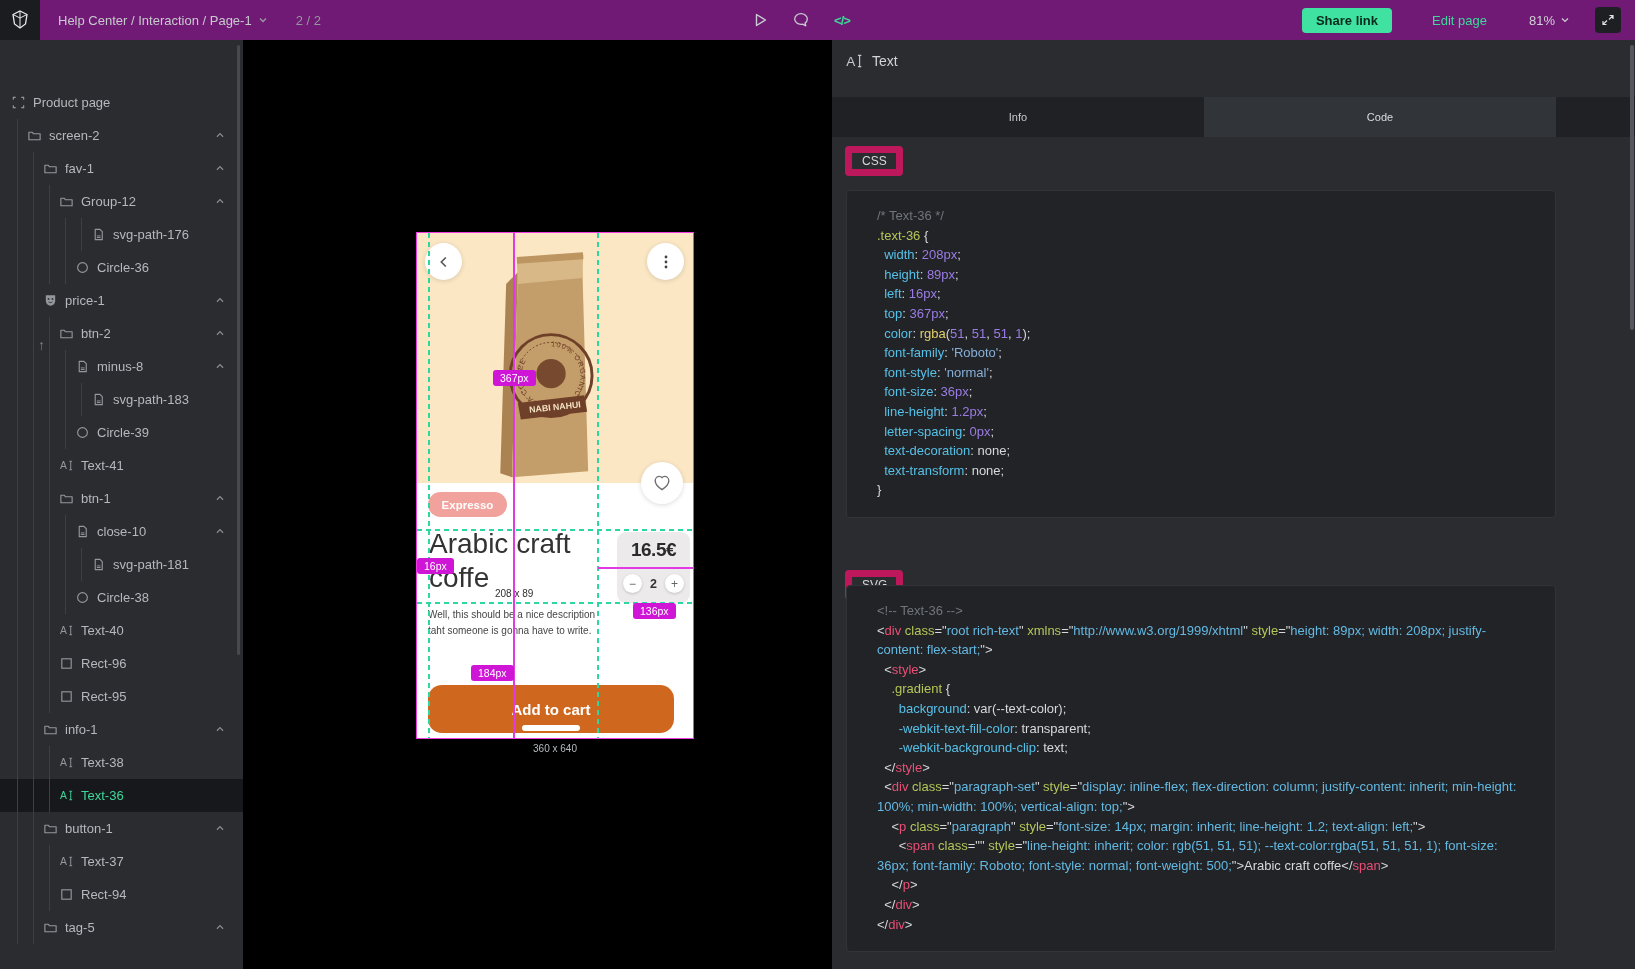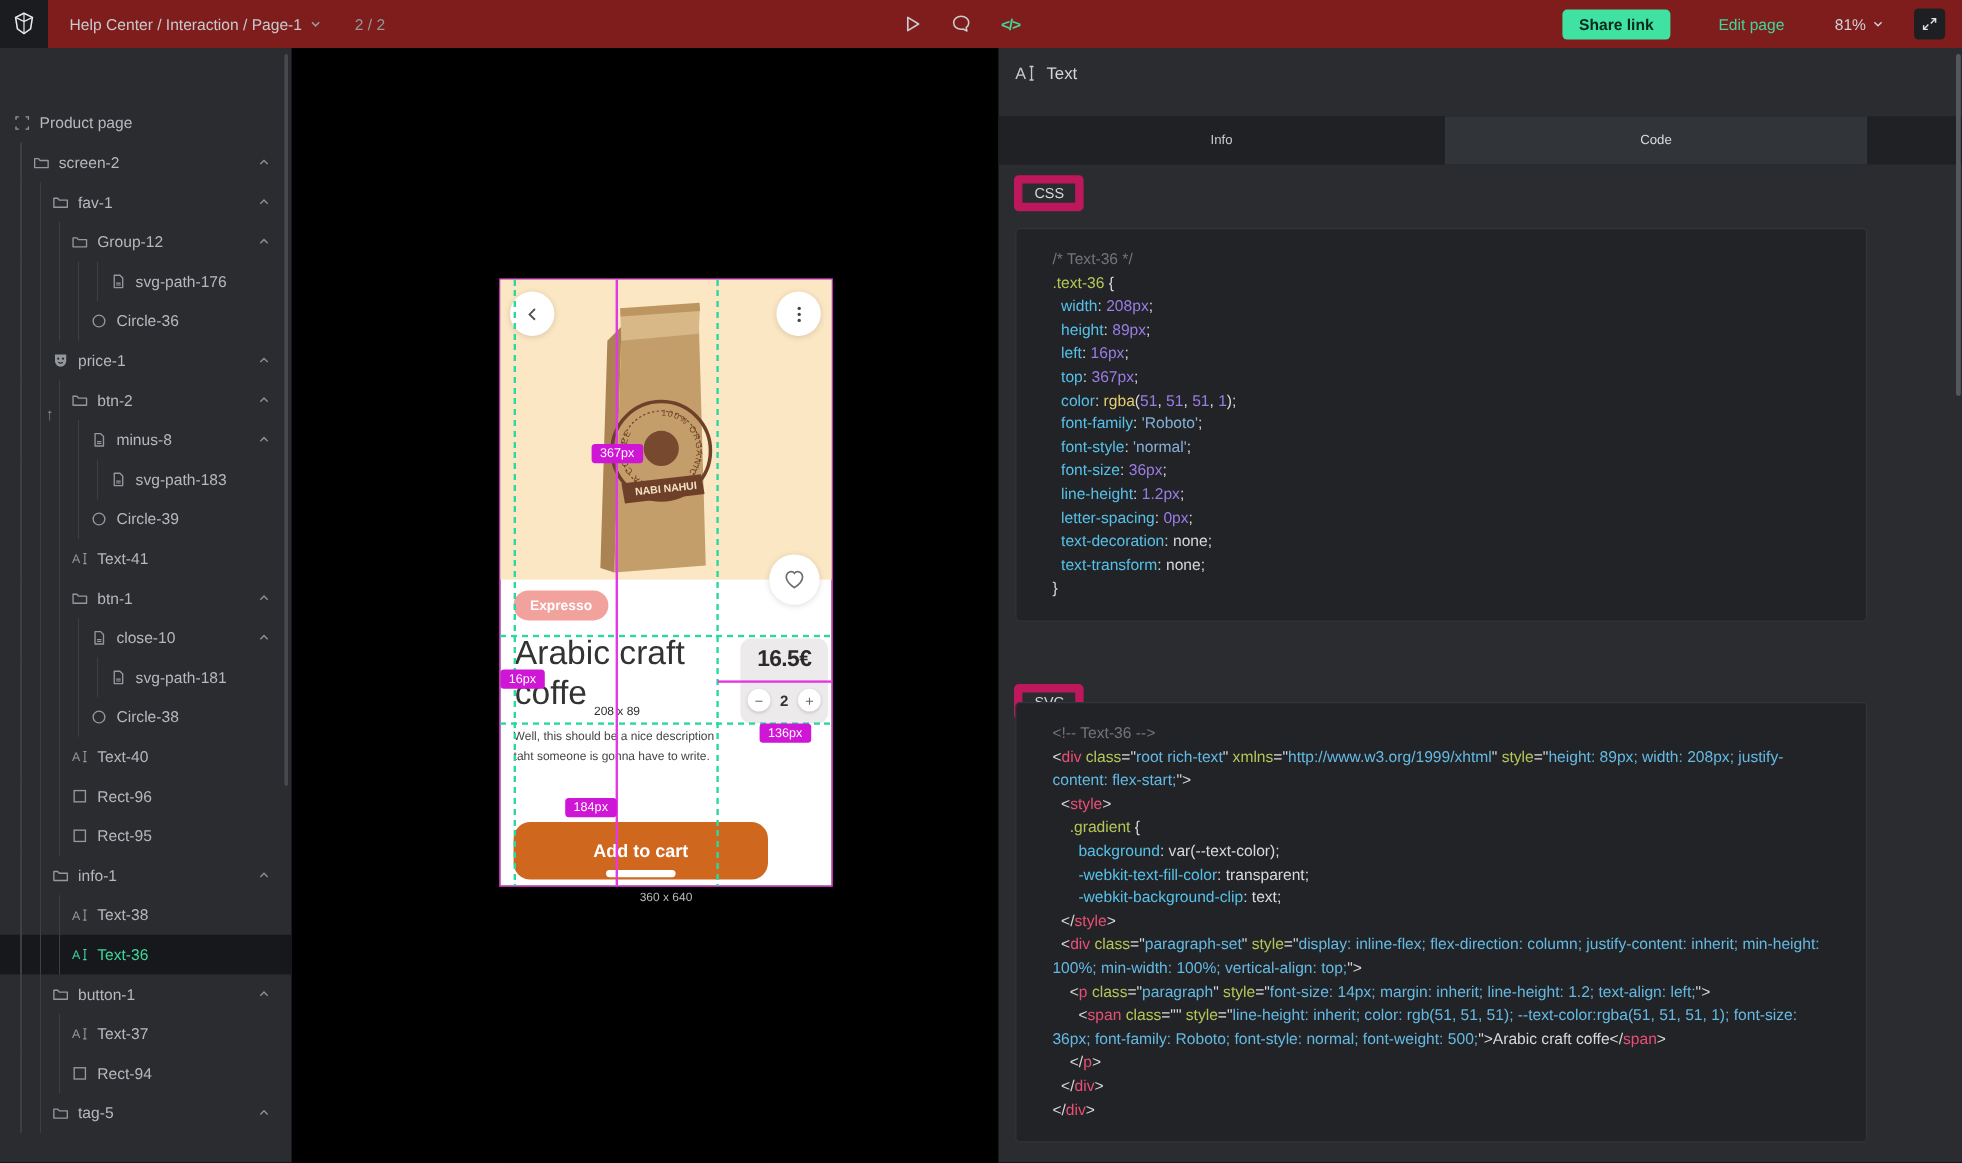--- a/index.html
+++ b/index.html
@@ -1,19 +1,19 @@
 <!DOCTYPE html>
 <html><head>
 <meta charset="utf-8">
 <style>
   html,body{margin:0;padding:0;background:#151618;}
   #app{position:relative;width:1635px;height:969px;background:#000;overflow:hidden;
        font-family:"Liberation Sans",sans-serif;-webkit-font-smoothing:antialiased;}
   
-  #topbar{position:absolute;left:0;top:0;width:1635px;height:40px;background:#7f1d1d;display:flex;align-items:center;z-index:30;}
+  #topbar{position:absolute;left:0;top:0;width:1635px;height:40px;background:#701a75;display:flex;align-items:center;z-index:30;}
   #logo{width:40px;height:40px;background:#1a1c1f;display:flex;align-items:center;justify-content:center;flex:none;}
   .crumb{margin-left:18px;font-size:13px;color:#c7cacd;white-space:nowrap;}
   .crumb-chev{margin-left:4px;display:inline-flex;}
   .counter{margin-left:26px;font-size:13px;color:#94979b;}
   .tb-icons{position:absolute;left:748px;top:0;height:40px;display:flex;align-items:center;gap:17px;}
   .tb-ic{width:24px;height:24px;display:flex;align-items:center;justify-content:center;cursor:pointer;}
   .code-glyph{color:#3fd79a;font-size:13px;font-weight:bold;letter-spacing:-1px;}
   .tb-right{position:absolute;right:14px;top:0;height:40px;display:flex;align-items:center;}
   .share-btn{height:25px;padding:0 14px;background:#3fe2a1;border-radius:4px;color:#09291c;font-size:13px;font-weight:600;display:flex;align-items:center;cursor:pointer;}
   .edit-link{margin-left:40px;color:#3fd79a;font-size:13px;cursor:pointer;}
@@ -40,21 +40,21 @@
   .circ-btn{position:absolute;background:#fff;border-radius:50%;display:flex;align-items:center;justify-content:center;box-shadow:0 1px 5px rgba(0,0,0,.14);cursor:pointer;}
   #tag{position:absolute;left:11px;top:259px;width:79px;height:25px;background:#f2a29c;border-radius:13px;display:flex;align-items:center;justify-content:center;color:#fff;font-size:11.5px;font-weight:600;}
   #title{position:absolute;left:12px;top:294px;width:176px;font-size:28px;line-height:1.2;font-weight:500;color:#333;}
   #sel-size{position:absolute;left:78px;top:355px;font-size:10px;color:#2f2f2f;}
   #pricebox{position:absolute;left:200px;top:299px;width:73px;height:71px;background:#eceaea;border-radius:9px;}
   #price{margin-top:7px;text-align:center;font-size:19px;font-weight:700;color:#2b2b2b;letter-spacing:-.5px;}
   #stepper{position:absolute;left:0;top:42px;width:73px;display:flex;align-items:center;justify-content:center;gap:8px;}
   .step-btn{width:19px;height:19px;background:#fff;border-radius:50%;box-shadow:0 1px 3px rgba(0,0,0,.18);display:flex;align-items:center;justify-content:center;font-size:12px;color:#666;cursor:pointer;line-height:1;}
   #qty{font-size:12.5px;font-weight:700;color:#333;}
   #desc{position:absolute;left:11px;top:374px;font-size:10px;line-height:1.6;color:#454545;white-space:nowrap;}
-  #cart-btn{position:absolute;left:11px;top:452px;width:212px;height:48px;background:#d0671e;border-radius:14px;display:flex;align-items:center;justify-content:center;color:#fff;font-size:15px;font-weight:600;cursor:pointer;}
+  #cart-btn{position:absolute;left:11px;top:452px;width:246px;height:48px;background:#d0671e;border-radius:14px;display:flex;align-items:center;justify-content:center;color:#fff;font-size:15px;font-weight:600;cursor:pointer;}
   #homebar{position:absolute;left:50%;margin-left:-29px;bottom:2px;width:58px;height:6px;background:#fff;border-radius:3px;}
   #screen-size{position:absolute;left:174px;top:703px;width:276px;text-align:center;font-size:10px;color:#b7babe;}
   .gv{position:absolute;width:2px;background:repeating-linear-gradient(to bottom,#2cd8a1 0 5px,transparent 5px 9px);z-index:3;}
   .gh{position:absolute;height:2px;background:repeating-linear-gradient(to right,#2cd8a1 0 5px,transparent 5px 9px);z-index:3;}
   .mv{position:absolute;width:2px;background:#e23ae2;z-index:4;}
   .mh{position:absolute;height:2px;background:#e23ae2;z-index:4;}
   .mlabel{position:absolute;background:#cf16d6;color:#fff;font-size:10.5px;padding:2px 7px;border-radius:3px;z-index:6;white-space:nowrap;}
   
   #panel{position:absolute;left:832px;top:40px;width:803px;height:929px;background:#2a2c30;z-index:20;}
   #panel-header{position:absolute;left:13px;top:12px;display:flex;align-items:center;gap:9px;color:#d3d5d8;font-size:14px;}

